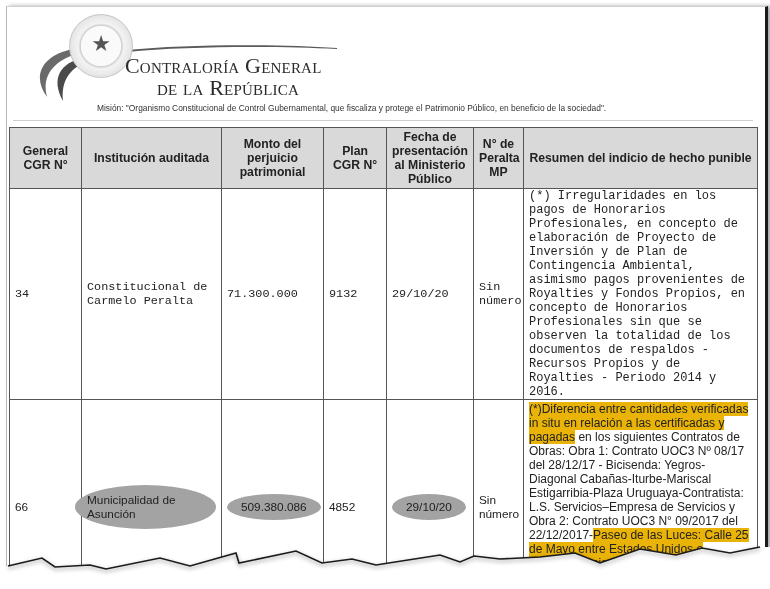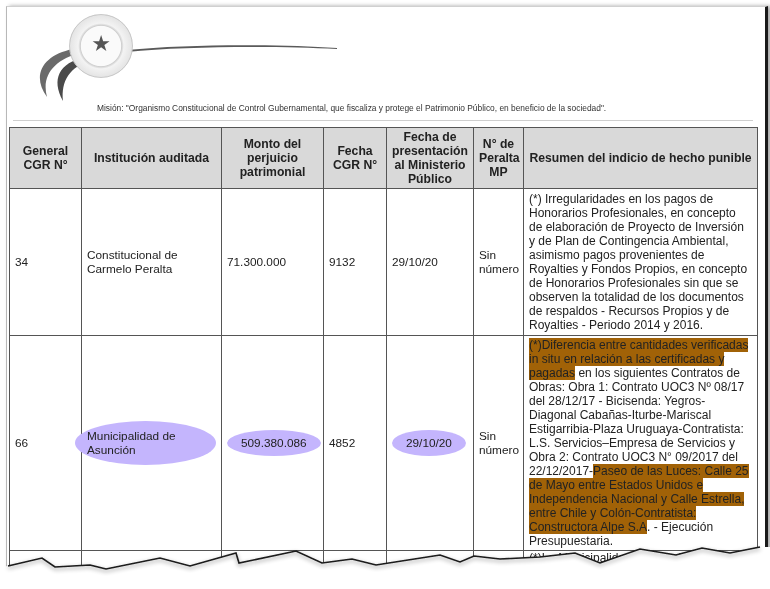--- a/index.html
+++ b/index.html
@@ -60,27 +60,27 @@
       border: 1px solid #555;
       padding: 0 5px;
       vertical-align: middle;
     }
     table.report th {
       background: #d9d9d9; font-weight: bold; text-align: center;
       font-size: 12.2px; line-height: 14px; height: 60px; color: #222;
     }
     td.c { }
     td.summary { line-height: 14px; padding: 2px 4px 2px 6px; font-size: 12px; }
-    .hl { background: #a16207; }
+    .hl { background: #eab308; }
     .oval {
-      display: inline-block; background: #c4b5fd; border-radius: 50%;
+      display: inline-block; background: #a3a3a3; border-radius: 50%;
       padding: 6px 14px;
     }
     .oval.left { margin-left: -12px; padding: 8px 18px 8px 12px; text-align: left; }
-    tr.r34 td { height: 146px; }
+    tr.r34 td { height: 146px; font-family: Liberation Mono, monospace; }
     tr.r35 td { height: 214px; }
     tr.r36 td { height: 40px; vertical-align: top; }
     .torn {
       position: absolute; left: 0; top: 545px; width: 770px; height: 44px;
     }
   </style>
 </head>
 <body>
 
 <div class="page">
@@ -90,40 +90,44 @@
     <path d="M52 12 C26 18 18 34 30 56 C28 36 36 22 60 14 Z" fill="#4a4a4a"></path>
   </svg>
   <svg class="band" viewBox="0 0 210 8" preserveAspectRatio="none">
     <path d="M0 6 C60 0 150 0 210 4 L210 5 C150 2 60 2 0 8 Z" fill="#5a5a5a"></path>
   </svg>
 
   <div class="seal">
     <div class="seal-star">★</div>
   </div>
 
+  <div class="title">
+    <span class="l1">Contraloría General</span>
+    <span class="l2">de la República</span>
+  </div>
 
   <div class="mission">Misión: "Organismo Constitucional de Control Gubernamental, que fiscaliza y protege el Patrimonio Público, en beneficio de la sociedad".</div>
   <div class="mission-line"></div>
 
   <table class="report">
     <colgroup>
       <col style="width:72px">
       <col style="width:140px">
       <col style="width:102px">
       <col style="width:63px">
       <col style="width:87px">
       <col style="width:50px">
       <col style="width:234px">
     </colgroup>
     <thead>
       <tr>
         <th>General CGR N°</th>
         <th>Institución auditada</th>
         <th>Monto del perjuicio patrimonial</th>
-        <th>Fecha CGR N°</th>
+        <th>Plan CGR N°</th>
         <th>Fecha de presentación al Ministerio Público</th>
         <th>N° de Peralta MP</th>
         <th>Resumen del indicio de hecho punible</th>
       </tr>
     </thead>
     <tbody>
       <tr class="r34">
         <td class="c">34</td>
         <td>Constitucional de Carmelo Peralta</td>
         <td class="c">71.300.000</td>

